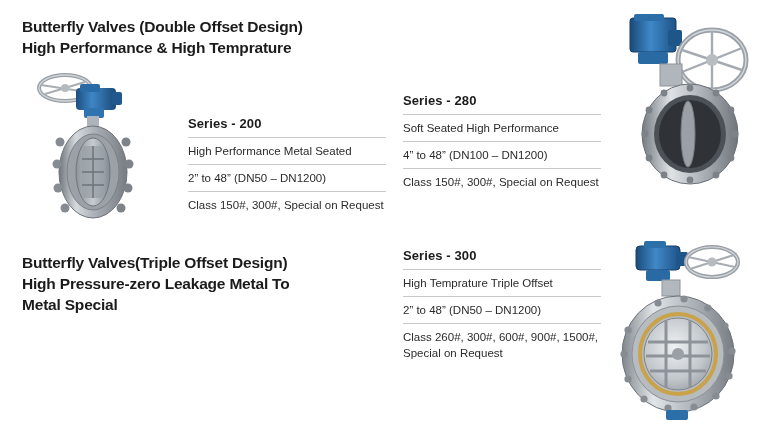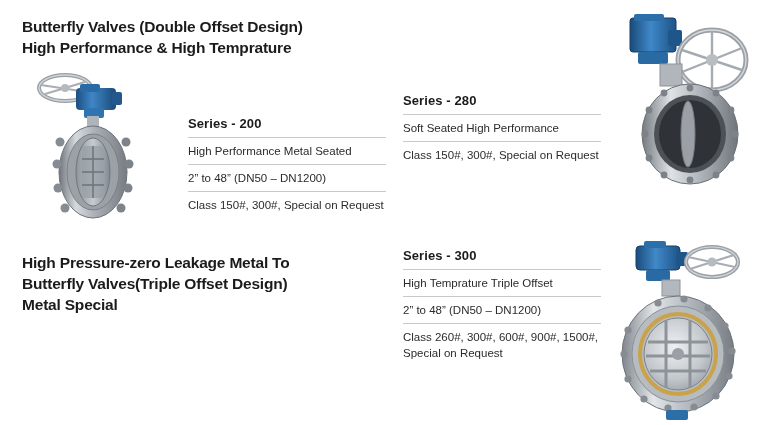--- a/index.html
+++ b/index.html
@@ -71,35 +71,36 @@
 <body>
 
 <div class="page">
 
   <div class="heading" id="heading-top">
     <div>Butterfly Valves (Double Offset Design)</div>
     <div>High Performance &amp; High Temprature</div>
   </div>
 
   <div class="heading" id="heading-bottom">
+    <div>Butterfly Valves(Triple Offset Design)</div>
     <div>High Pressure-zero Leakage Metal To</div>
-    <div>Butterfly Valves(Triple Offset Design)</div>
     <div>Metal Special</div>
   </div>
 
   <div class="spec" id="spec-200">
     <div class="series-title">Series - 200</div>
     <div class="row">High Performance Metal Seated</div>
     <div class="row">2” to 48” (DN50 – DN1200)</div>
     <div class="row last">Class 150#, 300#, Special on Request</div>
   </div>
 
   <div class="spec" id="spec-201">
     <div class="series-title">Series - 280</div>
     <div class="row">Soft Seated High Performance</div>
+    <div class="row">4” to 48” (DN100 – DN1200)</div>
     <div class="row last">Class 150#, 300#, Special on Request</div>
   </div>
 
   <div class="spec" id="spec-300">
     <div class="series-title">Series - 300</div>
     <div class="row">High Temprature Triple Offset</div>
     <div class="row">2” to 48” (DN50 – DN1200)</div>
     <div class="row last">Class 260#, 300#, 600#, 900#, 1500#, Special on Request</div>
   </div>
 

